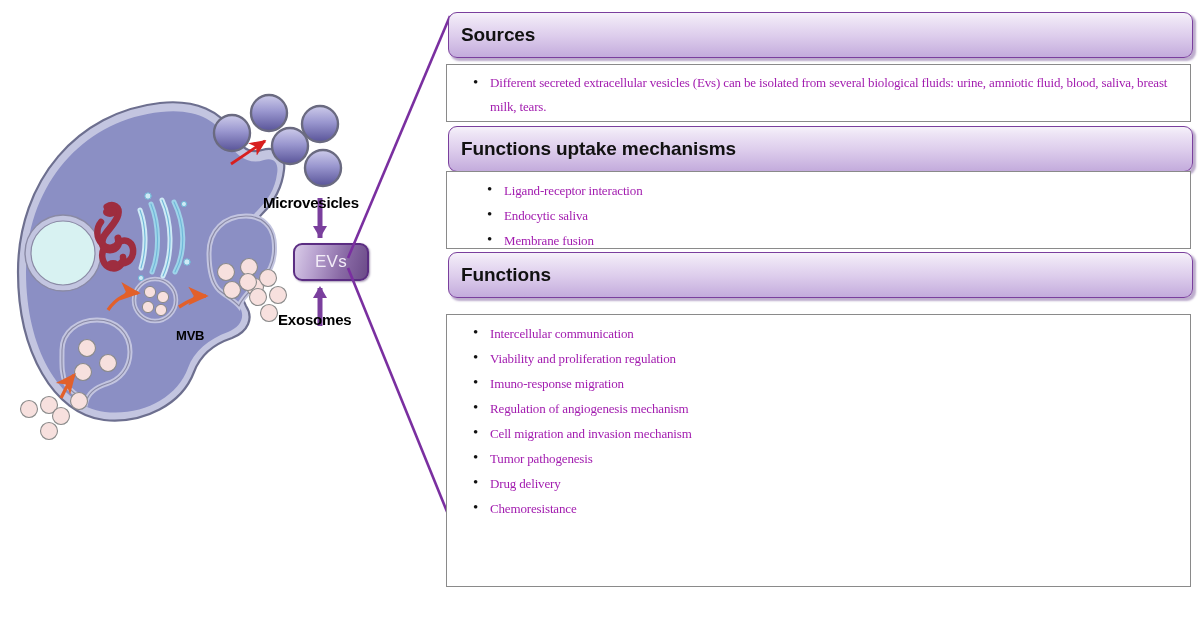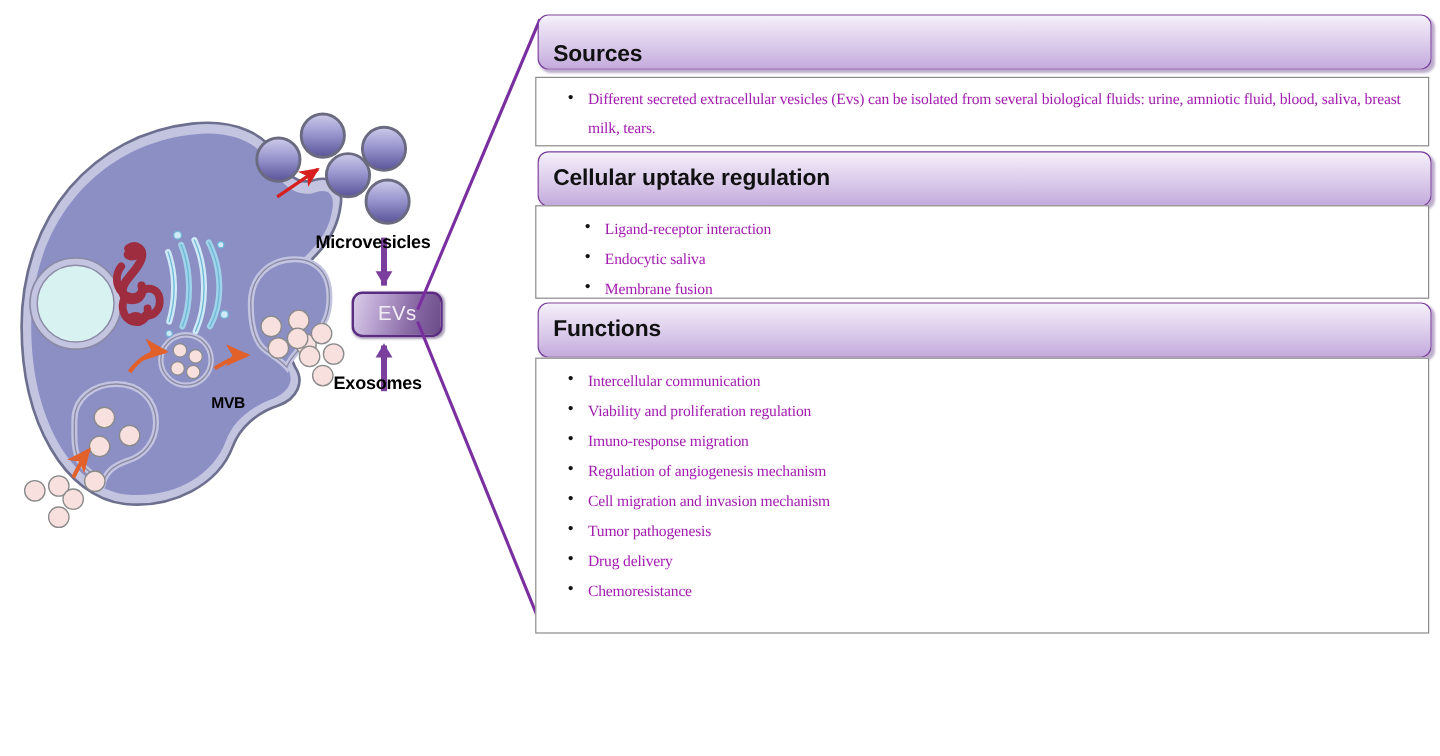--- a/index.html
+++ b/index.html
@@ -324,44 +324,44 @@
     <span id="evs-label">EVs</span>
   </div>
 
   <svg width="1200" height="630" style="position:absolute;left:0;top:0;pointer-events:none;">
     <path d="M348,258 L450,16" stroke="#7a2fa0" stroke-width="2.6" fill="none"></path>
     <path d="M348,268 L450,519" stroke="#7a2fa0" stroke-width="2.6" fill="none"></path>
   </svg>
 
   <div id="panel-stack">
 
-    <div class="panel-header" style="top:0px;align-items:flex-end;">
+    <div class="panel-header" style="top:0px;">
       <span class="panel-header-text">Sources</span>
     </div>
     <div class="panel-body" id="body-sources" style="top:52px;height:58px;">
       <ul>
         <li>Different secreted extracellular vesicles (Evs) can be isolated from several biological fluids: urine, amniotic fluid, blood, saliva, breast milk, tears.</li>
       </ul>
     </div>
 
     <div class="panel-header" style="top:114px;">
-      <span class="panel-header-text">Cellular uptake regulation</span>
+      <span class="panel-header-text">Functions uptake mechanisms</span>
     </div>
     <div class="panel-body" style="top:159px;height:78px;padding-left:40px;">
       <ul>
         <li>Ligand-receptor interaction</li>
         <li>Endocytic saliva</li>
         <li>Membrane fusion</li>
       </ul>
     </div>
 
     <div class="panel-header" style="top:240px;">
       <span class="panel-header-text">Functions</span>
     </div>
-    <div class="panel-body" style="top:286px;height:230px;">
+    <div class="panel-body" style="top:302px;height:273px;">
       <ul>
         <li>Intercellular communication</li>
         <li>Viability and proliferation regulation</li>
         <li>Imuno-response migration</li>
         <li>Regulation of angiogenesis mechanism</li>
         <li>Cell migration and invasion mechanism</li>
         <li>Tumor pathogenesis</li>
         <li>Drug delivery</li>
         <li>Chemoresistance</li>
       </ul>

